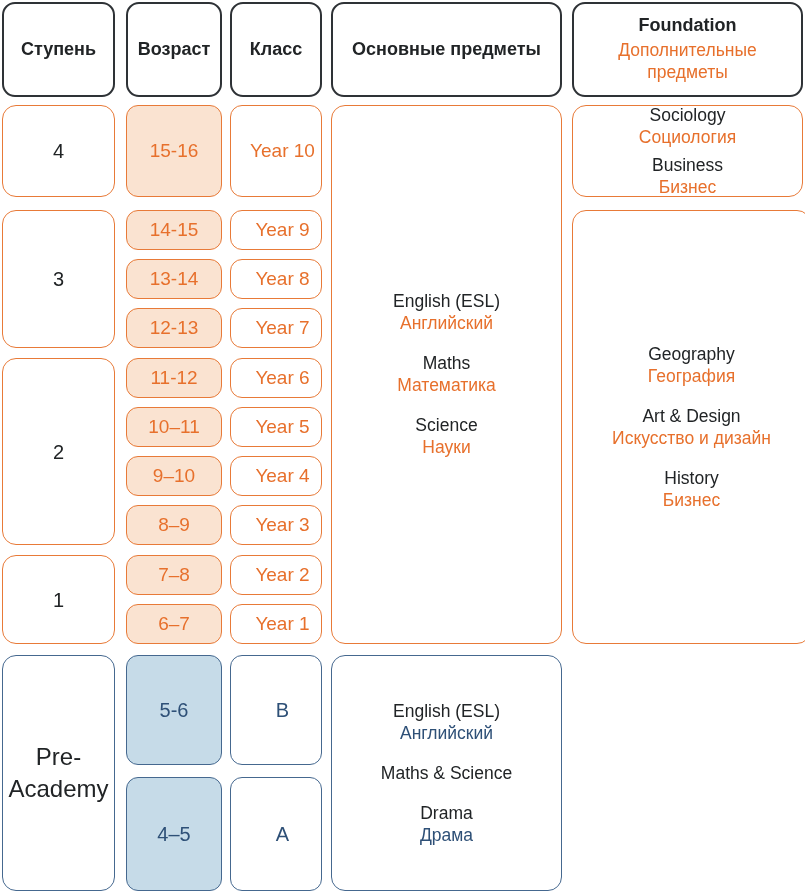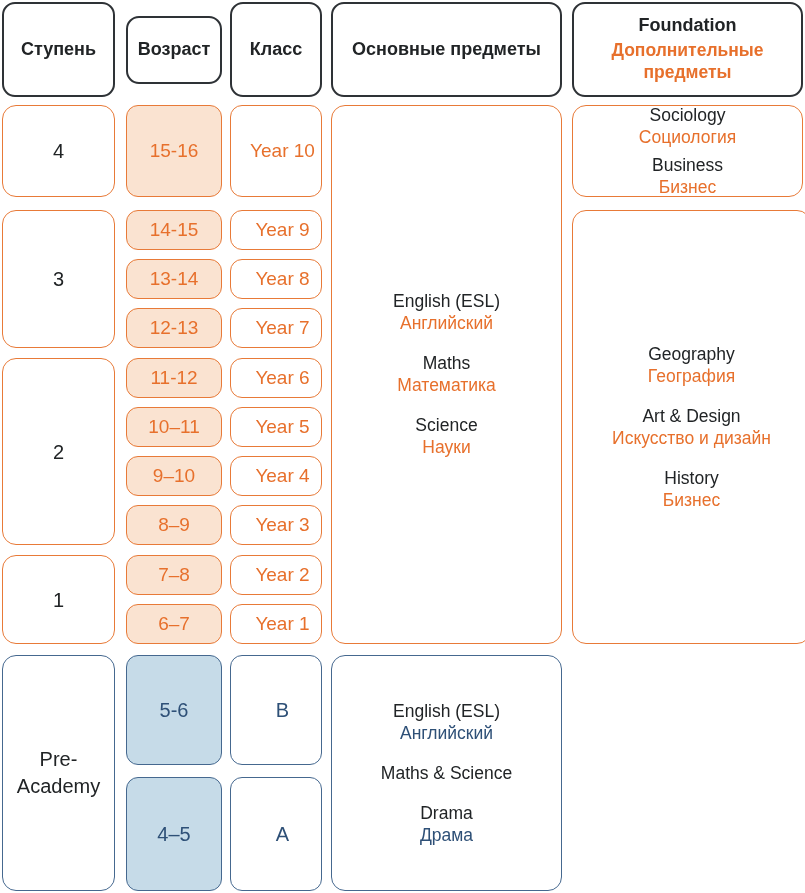--- a/index.html
+++ b/index.html
@@ -56,44 +56,44 @@
   .bluecell{border-color:var(--blue-border);}
   .bluecell.agecell{background:var(--blue-fill);color:var(--blue-text);font-size:20px;}
   .bluecell.classcell{color:var(--blue-text);font-size:20px;}
   .subjects{gap:19px;}
   .subjects .pair{display:flex;flex-direction:column;gap:1px;}
   .subjects .en{color:var(--dark-text);font-size:17.5px;}
   .subjects .ru{color:var(--orange);font-size:17.5px;}
   .subjects.blue .ru{color:var(--blue-text);}
   .subjects.tight{gap:7px;}
   .hdr .sub{
-    font-weight:bold;
+    font-weight:normal;
     color:var(--orange);
     font-size:17.5px;
     margin-top:4px;
     width:185px;
     line-height:1.25;
   }
   .preacademy{
     color:var(--dark-text);
-    font-size:20px;
+    font-size:24px;
     line-height:1.35;
     padding:0 10px;
     border-color:var(--blue-border);
   }
 </style>
 </head>
 <body>
 
 <div class="board">
 
   <div class="cell hdr" style="left:2px;top:2px;width:113px;height:95px">
       <span>Ступень</span>
     </div>
-  <div class="cell hdr" style="left:126px;top:16px;width:96px;height:68px">
+  <div class="cell hdr" style="left:126px;top:2px;width:96px;height:95px">
       <span>Возраст</span>
     </div>
   <div class="cell hdr" style="left:230px;top:2px;width:92px;height:95px">
       <span>Класс</span>
     </div>
   <div class="cell hdr" style="left:331px;top:2px;width:231px;height:95px">
       <span>Основные предметы</span>
     </div>
   <div class="cell hdr" style="left:572px;top:2px;width:231px;height:95px">
     <span>Foundation</span>

